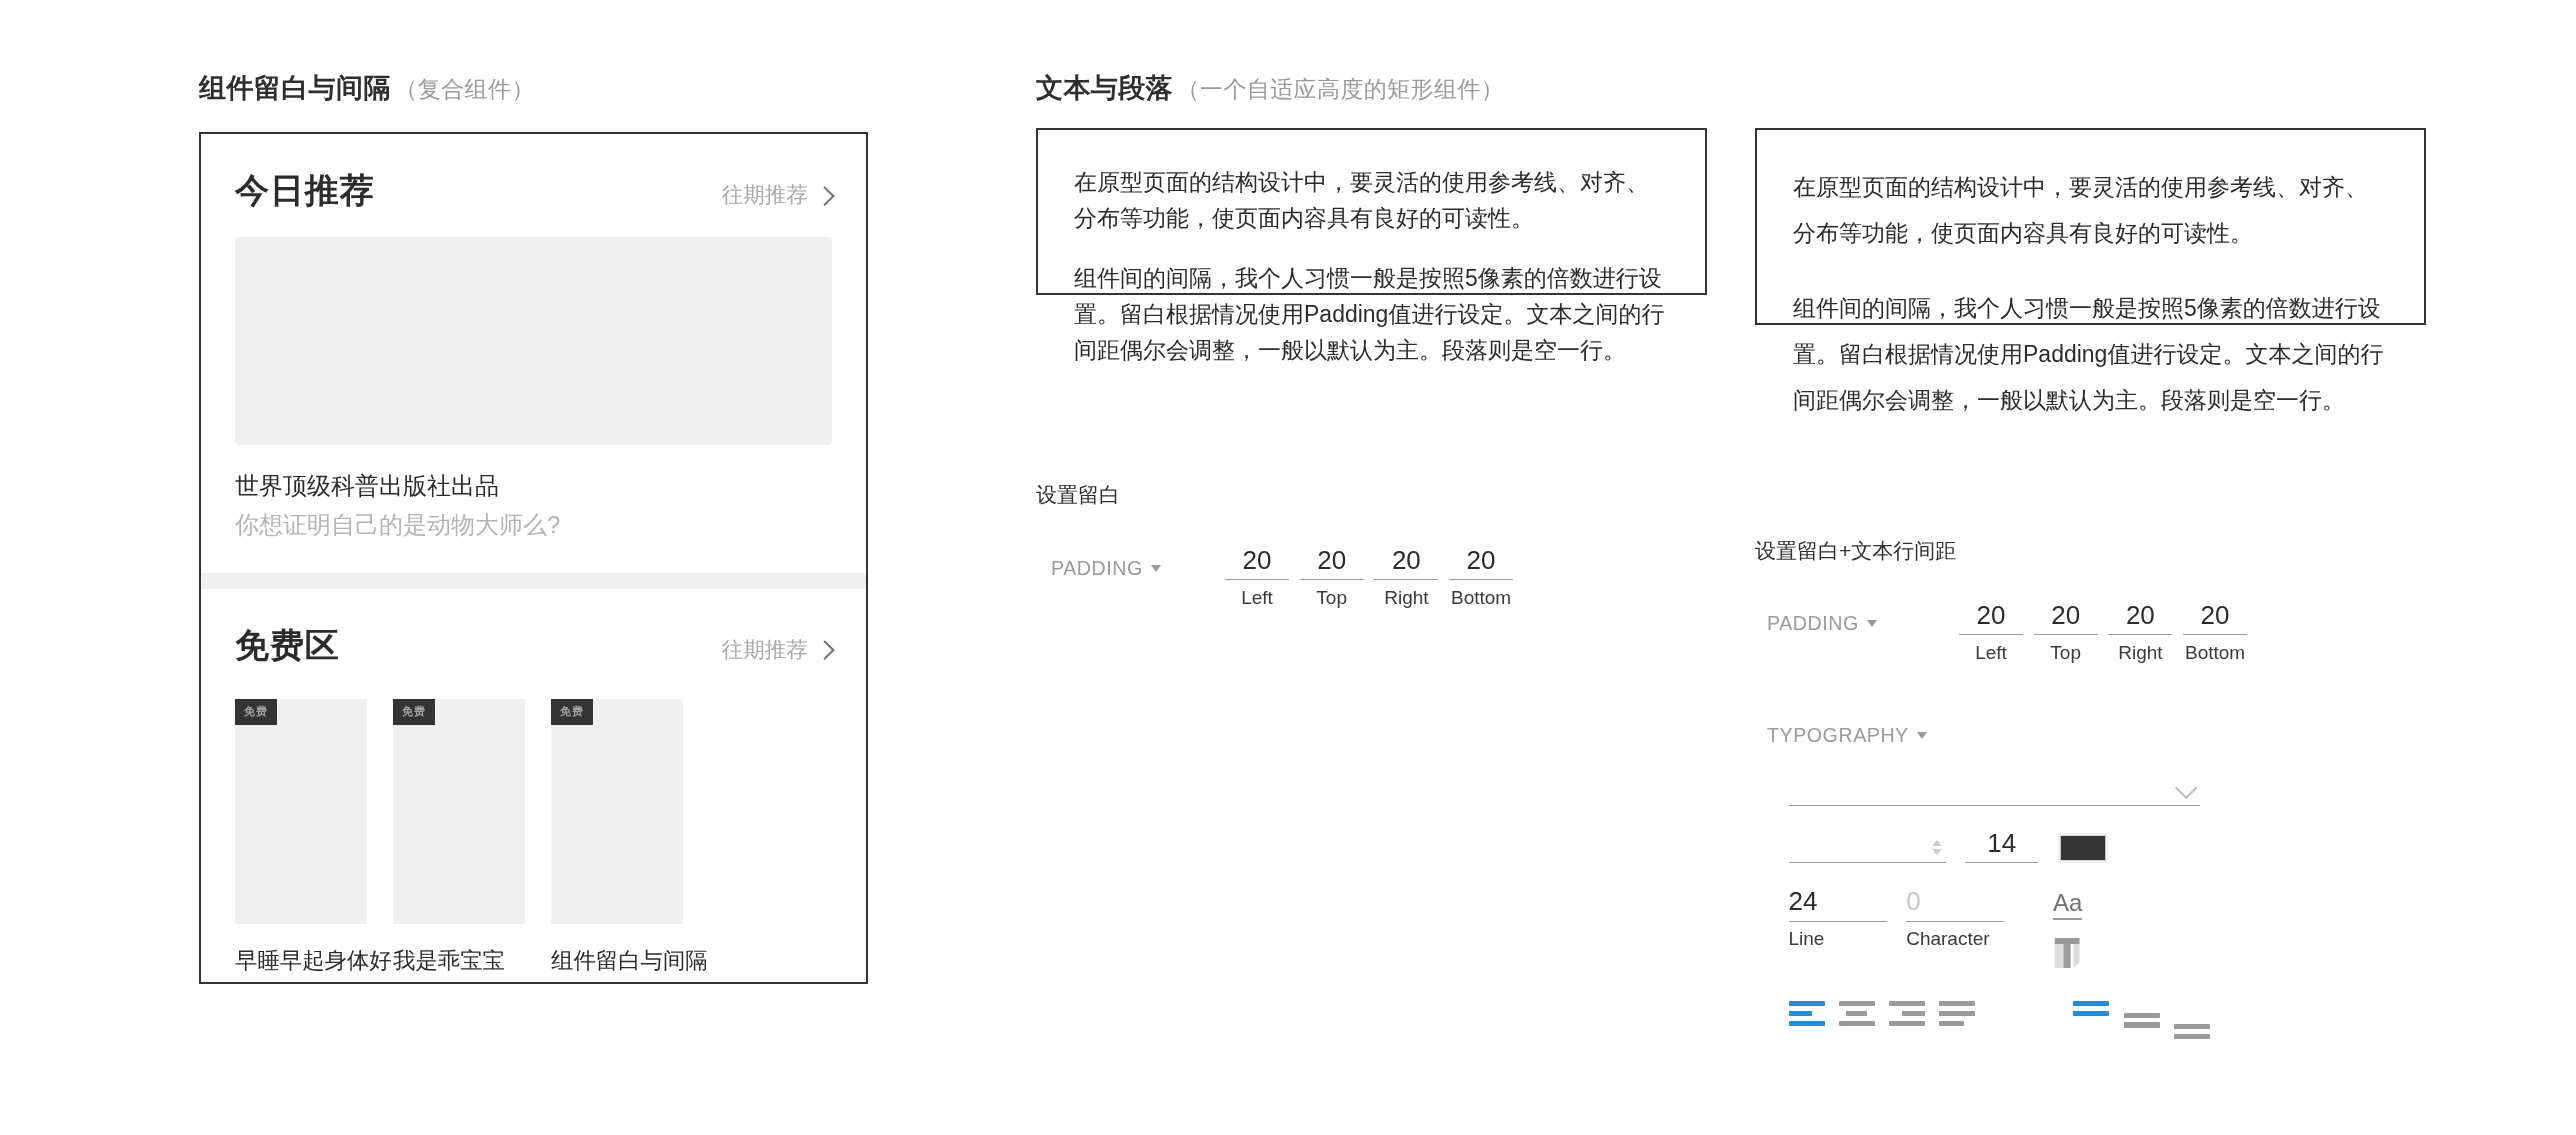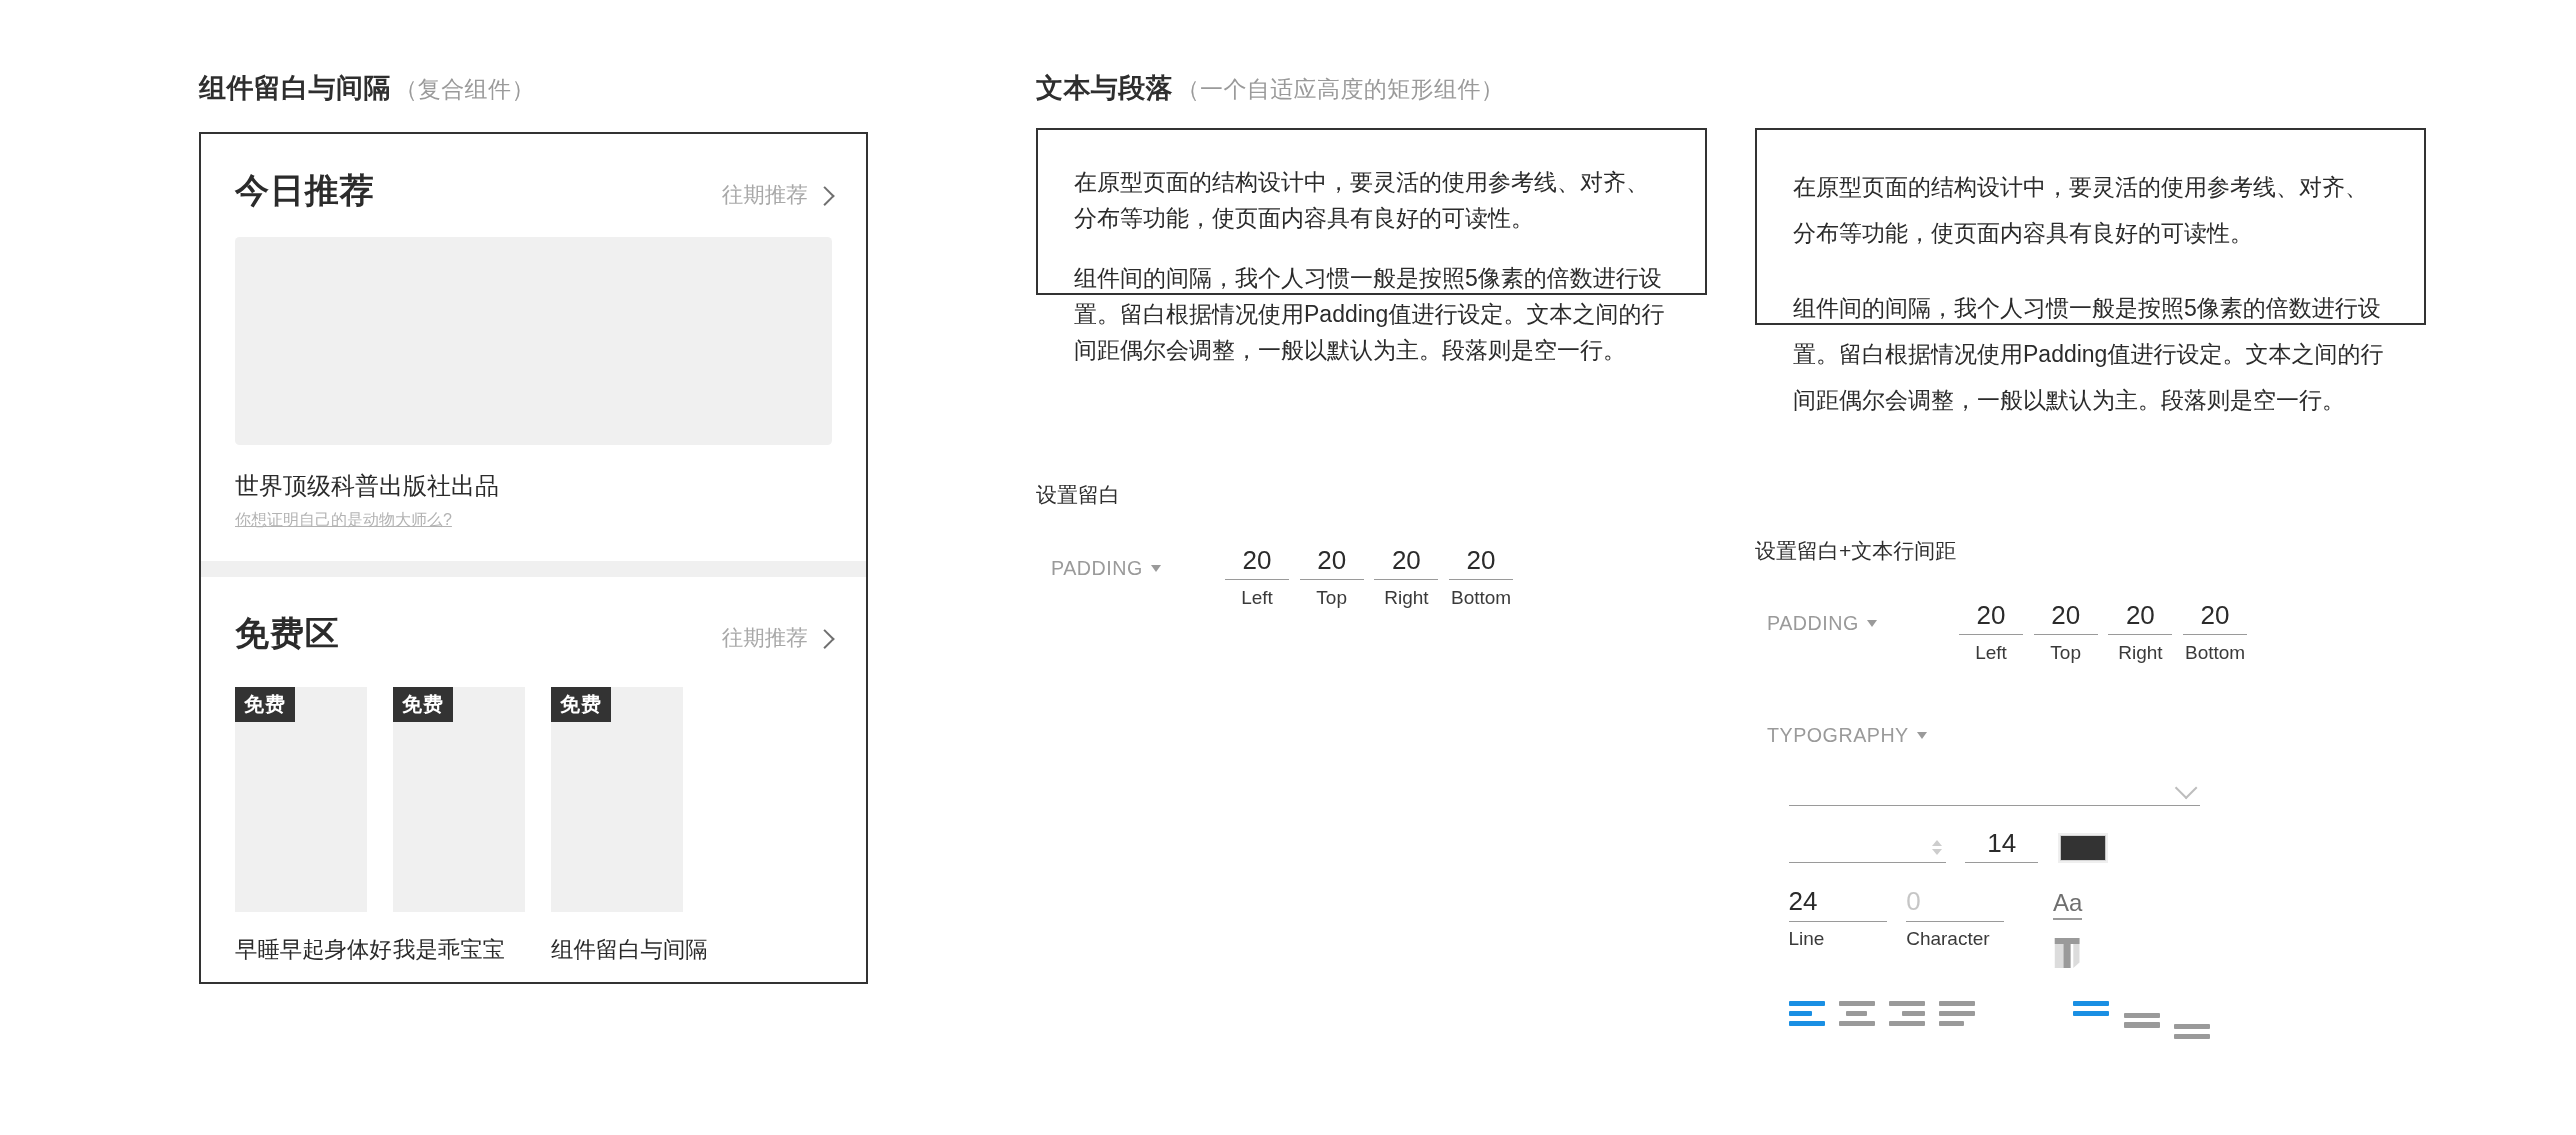--- a/index.html
+++ b/index.html
@@ -87,25 +87,24 @@
     border-radius: 4.5px;
   }
   .hero-caption { padding-top: 25px; }
   .hero-caption .t1 {
     font-size: 24px;
     font-weight: 400;
     color: #2b2b2b;
     line-height: 1.35;
   }
   .hero-caption .t2 {
-    font-size: 16px;
+    font-size: 24px;
     color: #b3b3b3;
     line-height: 1.45;
     padding-top: 5.4px;
-    text-decoration: underline;
   }
   .gap-band {
     height: 16px;
     background: #f0f0f0;
     margin-top: 30px;
   }
   .free-grid {
     display: flex;
     gap: 26px;
     padding-top: 7.2px;
@@ -114,22 +113,22 @@
   .thumb {
     position: relative;
     height: 225px;
     background: #f0f0f0;
   }
   .badge {
     position: absolute;
     left: 0;
     top: 0;
     background: #333333;
-    color: #ffffff;
-    font-size: 20px;
+    color: #a3a3a3;
+    font-size: 11px;
     font-weight: 700;
     line-height: 1;
     padding: 7.2px 9px 8px;
     letter-spacing: 0.9px;
   }
   .free-name {
     padding-top: 21.5px;
     font-size: 22.4px;
     color: #2b2b2b;
     white-space: nowrap;

